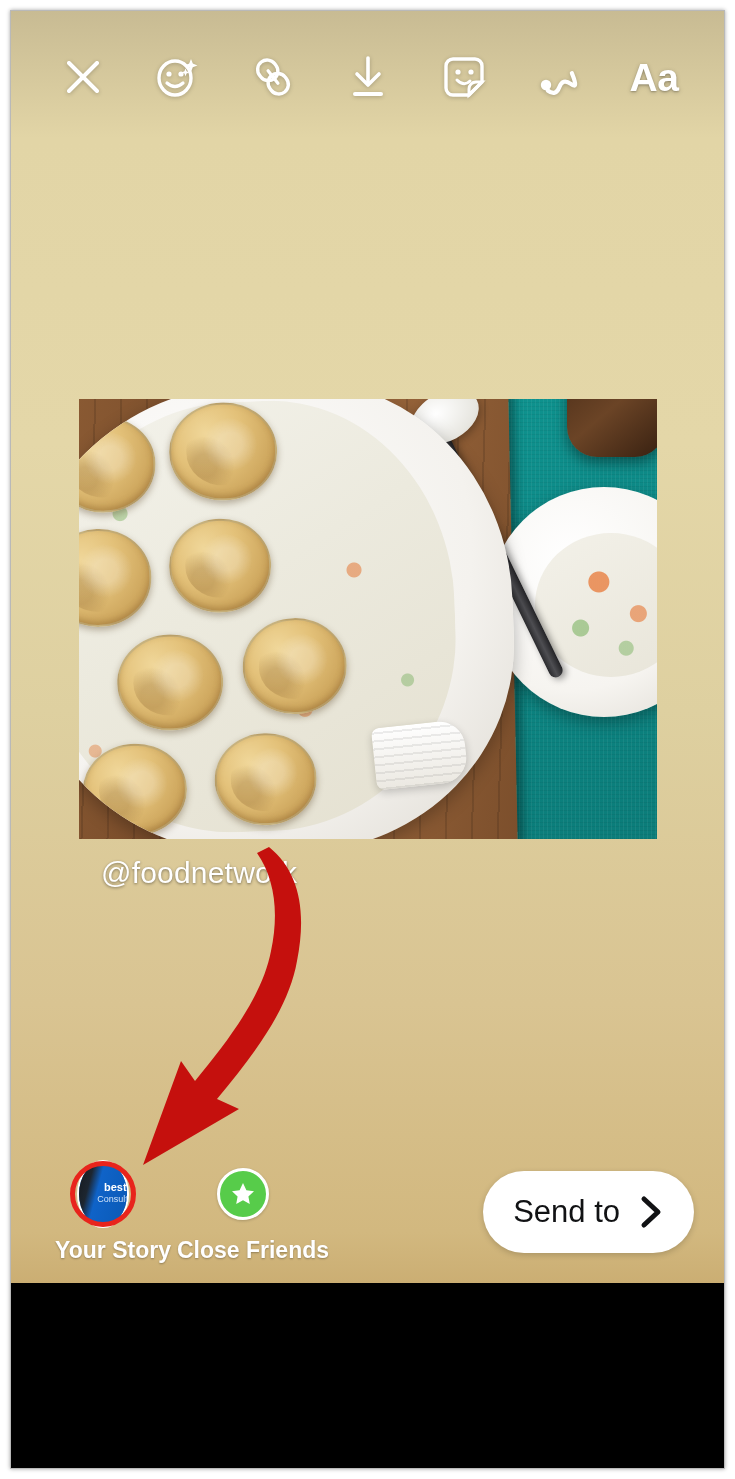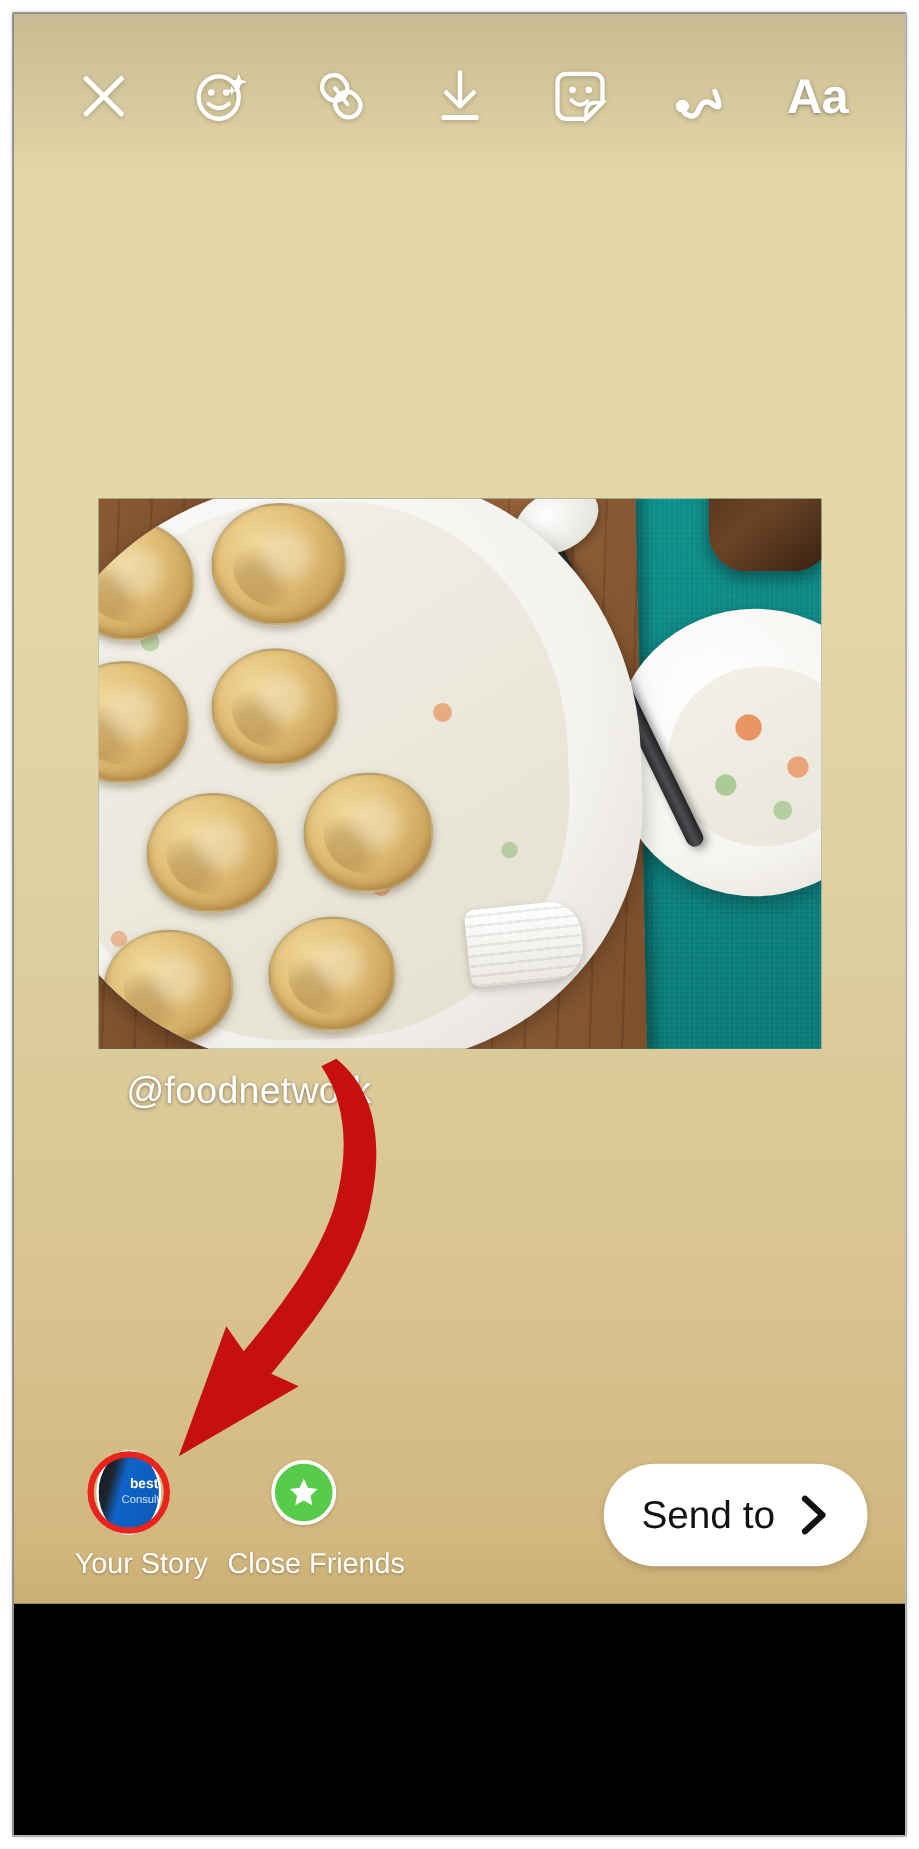--- a/index.html
+++ b/index.html
@@ -305,21 +305,21 @@
     border-radius: 50%;
     background: #57cc4a;
     border: 3px solid #ffffff;
     display: flex; align-items: center; justify-content: center;
     box-shadow: 0 1px 3px rgba(0,0,0,0.2);
   }
   .aud-label {
     margin-top: 10px;
     color: #ffffff;
     font-size: 23px;
-    font-weight: 400;
+    font-weight: 700;
     text-shadow: 0 1px 2px rgba(0,0,0,0.3);
     white-space: nowrap;
     user-select: none;
     margin-left: 20px;
   }
   #send-to-button {
     margin-left: auto;
     margin-top: 10px;
     height: 82px;
     min-width: 204px;

